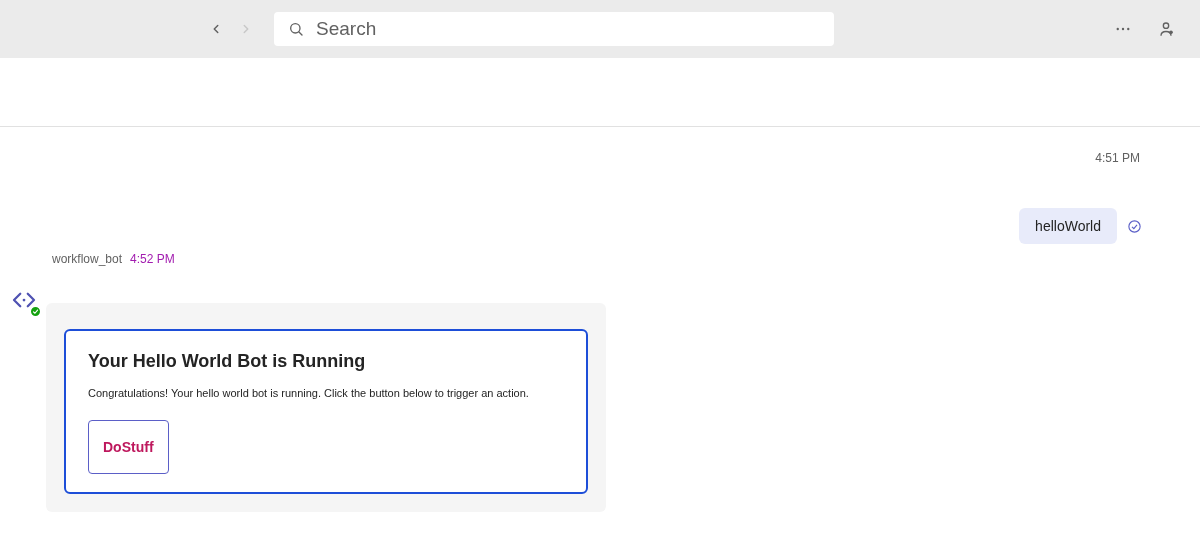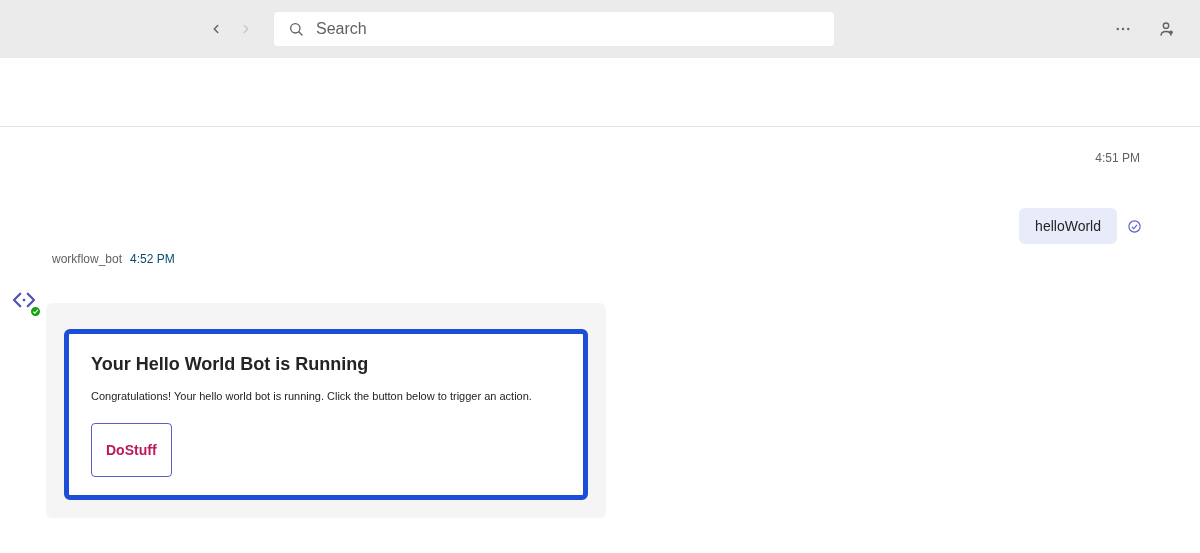--- a/index.html
+++ b/index.html
@@ -44,21 +44,21 @@
       border-radius: 4px;
       display: flex;
       align-items: center;
       padding: 0 14px;
       gap: 12px;
     }
     .search-icon { color: #616161; display: flex; }
     .search-input {
       border: none;
       outline: none;
-      font-size: 16px;
+      font-size: 19px;
       flex: 1;
       background: transparent;
       color: #15803d;
     }
     .search-input::placeholder { color: #616161; }
     .top-right {
       margin-left: auto;
       display: flex;
       align-items: center;
       gap: 24px;
@@ -172,31 +172,31 @@
       gap: 8px;
       margin-left: 6px;
       margin-bottom: 4px;
     }
     .msg-in-sender {
       font-size: 12px;
       color: #616161;
     }
     .msg-in-time {
       font-size: 12px;
-      color: #0c4a6e;
+      color: #a21caf;
     }
     .msg-in-card {
       background: #f5f5f5;
       border-radius: 6px;
       padding: 26px 18px 18px 18px;
       width: 560px;
     }
     .adaptive-card {
       background: #ffffff;
-      border: 5px solid #1d4ed8;
+      border: 2px solid #1d4ed8;
       border-radius: 6px;
       padding: 20px 22px 18px 22px;
     }
     .card-title {
       font-size: 18px;
       font-weight: 700;
       color: #242424;
       margin-bottom: 14px;
     }
     .card-body {

